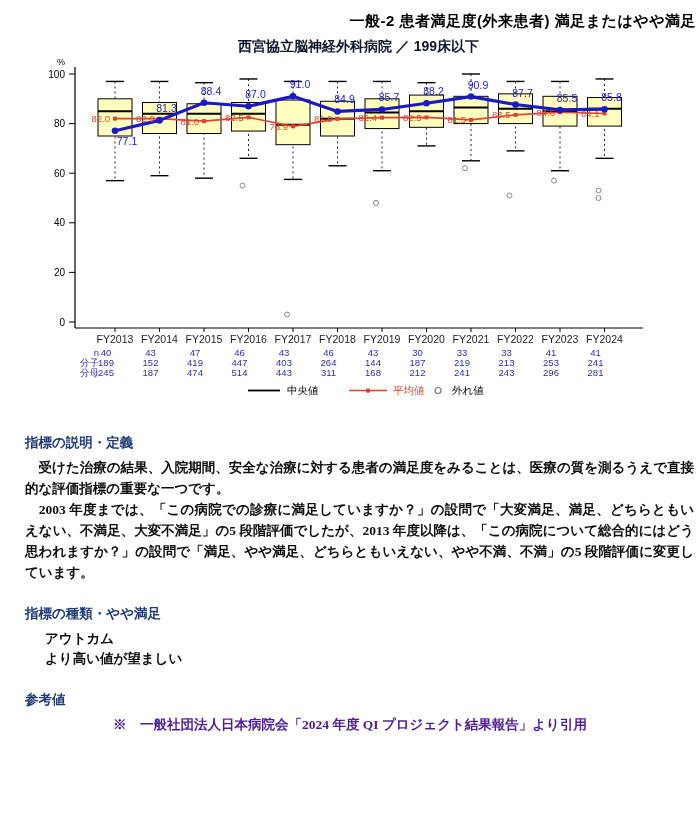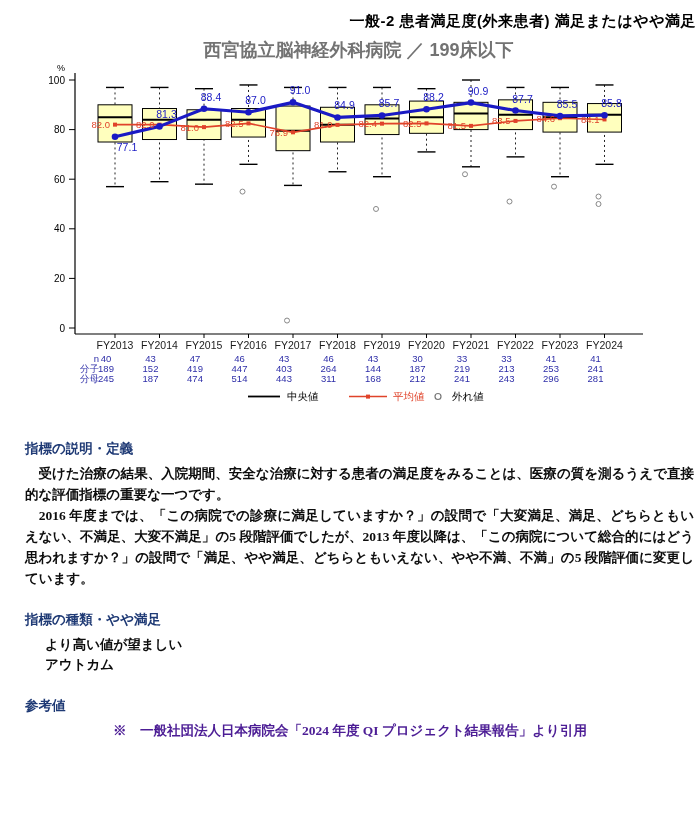--- a/index.html
+++ b/index.html
@@ -8,21 +8,21 @@
     font-family:"Liberation Sans","DejaVu Sans",sans-serif;color:#111;
   }
   .page{width:696px;}
   h1.page-title{
     font-size:15px;font-weight:bold;text-align:right;
     margin:12px 0 7px;color:#000;letter-spacing:0.5px;
   }
   .defs{margin-left:95px;font-size:10px;line-height:1.5;color:#111;}
   .chart-title{
     margin:5px 0 0 75px;width:567px;text-align:center;
-    font-size:18px;font-weight:bold;color:#737373;
+    font-size:14px;font-weight:bold;color:#0f172a;
   }
   svg#chart-svg{display:block;}
   svg text{font-family:"Liberation Sans","DejaVu Sans",sans-serif;}
   .sections{padding:0 2px 0 25px;font-family:"Liberation Serif","DejaVu Serif",serif;}
   .sec{margin-top:21px;}
   .sec:first-child{margin-top:26px;}
   .sec h2{
     font-size:13.5px;font-weight:bold;color:#1f3a75;
     margin:0 0 6px 0;font-family:"Liberation Serif","DejaVu Serif",serif;
   }
@@ -245,27 +245,27 @@
       <rect x="366" y="332.6" width="4" height="4" fill="#e0432a"></rect>
       <text x="393" y="338" font-size="10.5" fill="#e0432a">平均値</text>
       <circle cx="438" cy="334.5" r="3" fill="none" stroke="#777777" stroke-width="1.2"></circle>
       <text x="452" y="338" font-size="10.5" fill="#000">外れ値</text>
     </svg>
 
   <div class="sections">
     <div class="sec">
       <h2>指標の説明・定義</h2>
       <p class="body">　受けた治療の結果、入院期間、安全な治療に対する患者の満足度をみることは、医療の質を測るうえで直接的な評価指標の重要な一つです。</p>
-      <p class="body">　2016 年度までは、「この病院での診療に満足していますか？」の設問で「大変満足、満足、どちらともいえない、不満足、大変不満足」の5 段階評価でしたが、2013 年度以降は、「この病院について総合的にはどう思われますか？」の設問で「満足、やや満足、どちらともいえない、やや不満、不満」の5 段階評価に変更しています。</p>
+      <p class="body">　2003 年度までは、「この病院での診療に満足していますか？」の設問で「大変満足、満足、どちらともいえない、不満足、大変不満足」の5 段階評価でしたが、2013 年度以降は、「この病院について総合的にはどう思われますか？」の設問で「満足、やや満足、どちらともいえない、やや不満、不満」の5 段階評価に変更しています。</p>
     </div>
 
     <div class="sec">
       <h2>指標の種類・やや満足</h2>
+      <p class="indent">アウトカム</p>
       <p class="indent">より高い値が望ましい</p>
-      <p class="indent">アウトカム</p>
     </div>
 
     <div class="sec">
       <h2>参考値</h2>
       <p class="cite">※　一般社団法人日本病院会「2024 年度 QI プロジェクト結果報告」より引用</p>
     </div>
   </div>
 
 </div>
 

